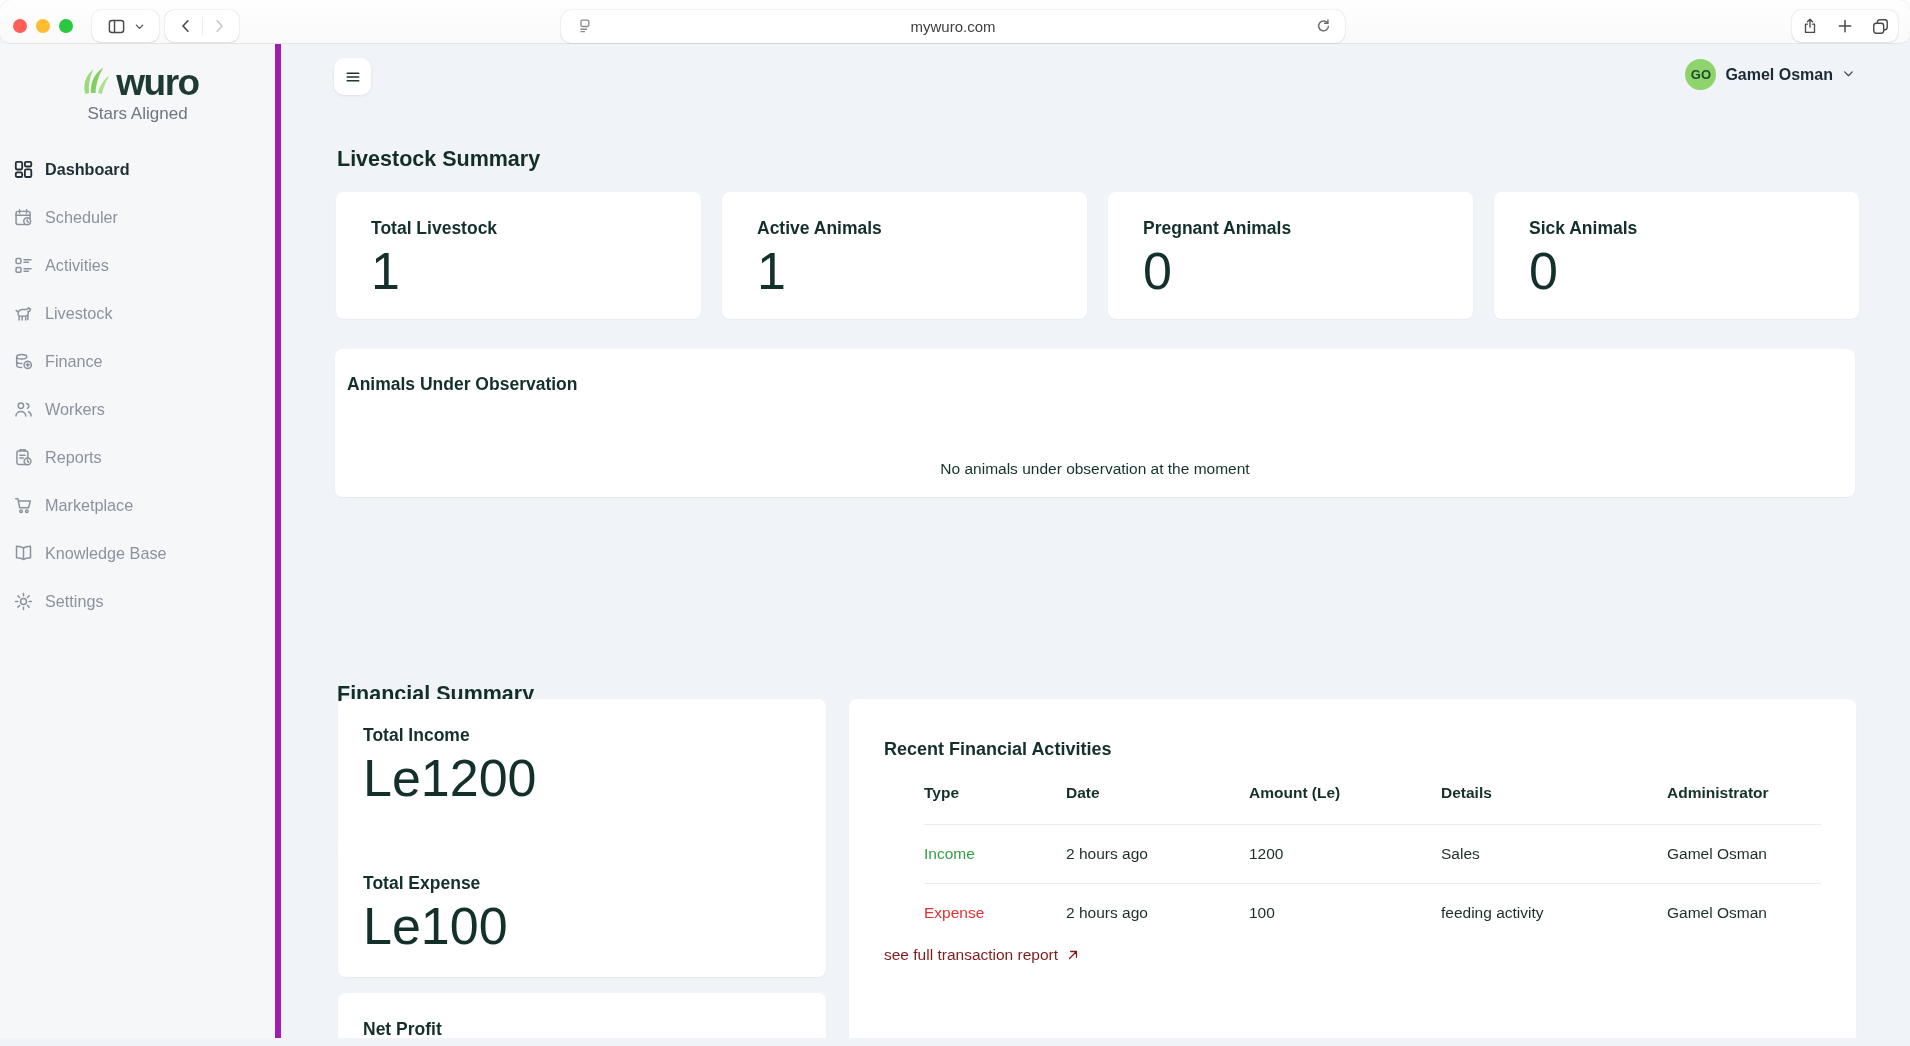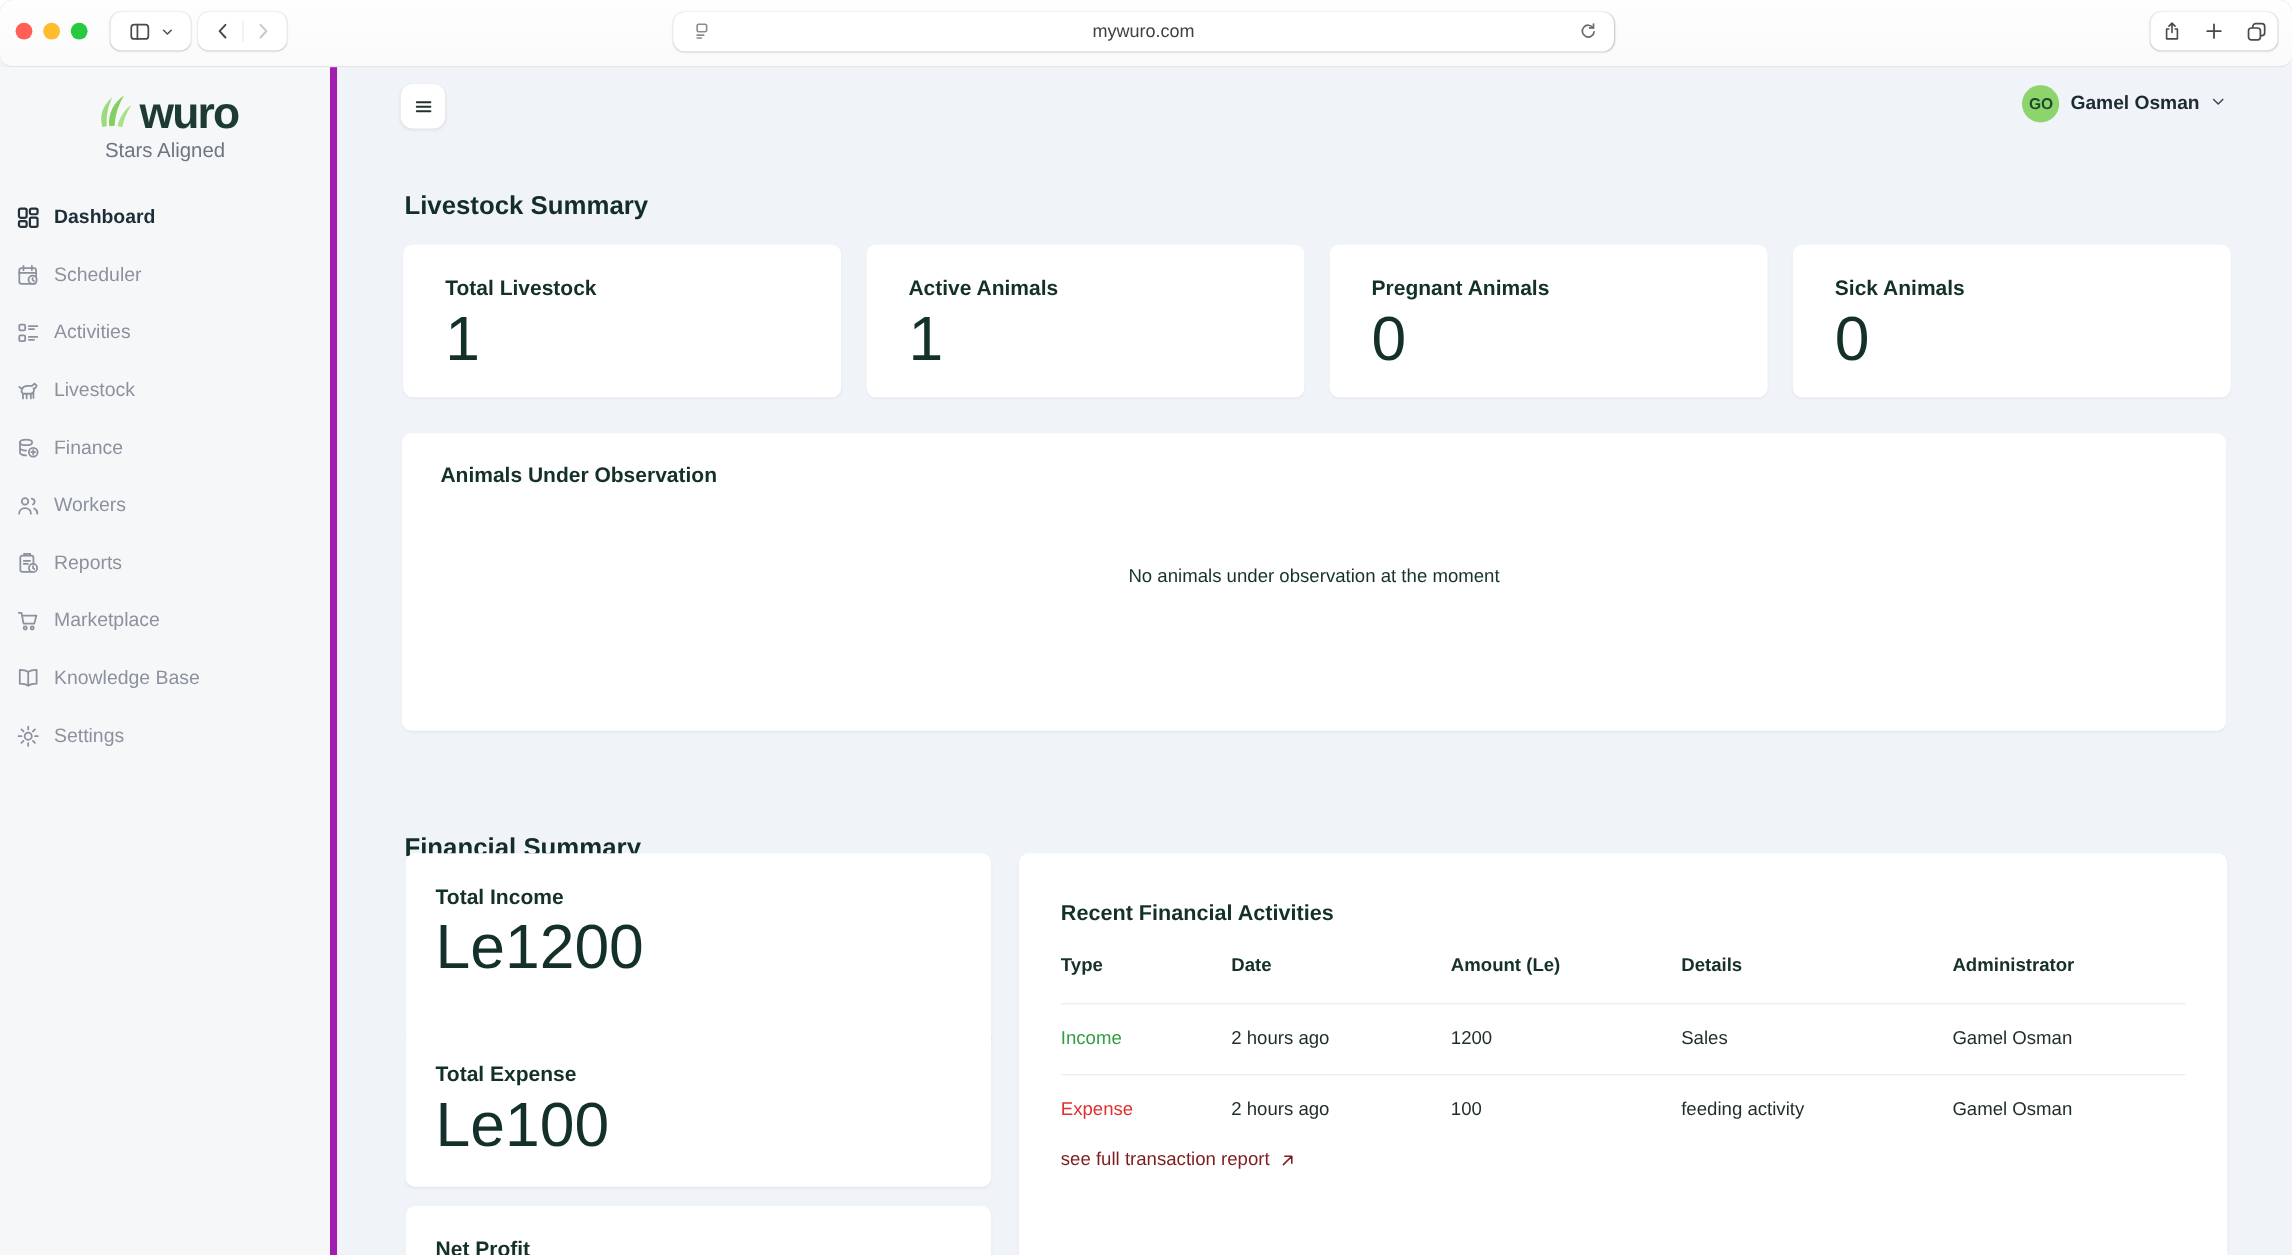--- a/index.html
+++ b/index.html
@@ -1,21 +1,21 @@
 <!DOCTYPE html>
 <html><head>
 <meta charset="utf-8">
 <style>
   * { margin:0; padding:0; box-sizing:border-box; }
   html,body { background:#fff; font-family:"Liberation Sans","DejaVu Sans",sans-serif; }
   .window { width:1910px; height:1046px; border-radius:12px 12px 0 0; overflow:hidden;
             position:relative; background:#f0f3f8; box-shadow:0 0 0 1px rgba(0,0,0,.05); }
 
   
-  .chrome { position:relative; height:56px; background:linear-gradient(#fefefe,#fafafa);
+  .chrome { position:relative; height:44px; background:linear-gradient(#fefefe,#fafafa);
             border-bottom:1px solid #e6e4e4;border-radius:10px; }
   .traffic { position:absolute; left:13px; top:19px; display:flex; gap:9px; }
   .light { width:14px; height:14px; border-radius:50%; }
   .c-pill { position:absolute; top:10px; height:32px; background:#fff; border-radius:9px;
             box-shadow:0 0 1.5px rgba(0,0,0,.22), 0 1px 2px rgba(0,0,0,.06);
             display:flex; align-items:center; justify-content:center; color:#4a4a4a; }
   .c-pill svg, .urlbar svg { display:block; }
   .pill-sidebar { left:92px; width:67px; gap:8px; }
   .pill-nav { left:165px; width:74px; gap:0; }
   .nav-divider { width:1px; height:18px; background:#ececec; margin:0 7px; }
@@ -57,32 +57,32 @@
   .t-livestock { top:103px; }
   .t-financial { top:638px; }
 
   .card { background:#fff; border-radius:8px; box-shadow:0 1px 2px rgba(16,24,40,.04); }
   .stat-grid { position:absolute; left:55px; top:148px; width:1523px; display:grid;
                grid-template-columns:repeat(4,1fr); gap:21px; }
   .stat-card { height:127px; padding:27px 0 0 35px; }
   .lbl { font-size:17.5px; font-weight:700; color:#14302a; line-height:1.1; }
   .big-val { font-size:52px; font-weight:500; color:#14302a; line-height:1; margin-top:7px; }
 
-  .obs { position:absolute; left:54px; top:305px; width:1520px; height:248px; padding:26px 32px; }
+  .obs { position:absolute; left:54px; top:305px; width:1520px; height:148px; padding:26px 12px; }
   .obs-msg { text-align:center; margin-top:66px; font-size:15.5px; color:#15332c; }
 
   .fin-card { position:absolute; left:57px; width:488px; padding:27px 0 0 25px; }
   .fin-income { top:655px; height:160px; }
   .fin-expense { top:803px; height:130px; }
   .fin-net { top:949px; height:150px; }
 
   .rfa { position:absolute; left:568px; top:655px; width:1007px; height:440px; padding:40px 35px 0 35px; }
   .rfa-title { font-size:18px; font-weight:700; color:#14302a; }
   .rfa-table { margin-top:24px; }
-  .trow { display:grid; grid-template-columns:142px 183px 192px 226px 1fr; align-items:center; }
+  .trow { display:grid; grid-template-columns:142px 183px 192px 226px 1fr; align-items:center;margin-left:40px; }
   .thead { padding-bottom:22px; font-size:15.5px; font-weight:700; color:#16302a; }
   .tbody { padding:20px 0; border-top:1px solid #ececec; font-size:15.5px; color:#1f2d29; }
   .tbody.last { padding-bottom:12px; }
   .type-income { color:#2f9e44; }
   .type-expense { color:#e03131; }
   .report-link { margin-top:12px; display:inline-flex; align-items:center; gap:8px;
                  font-size:15.5px; color:#7f1d1d; cursor:pointer; }
 </style>
 </head>
 <body>

